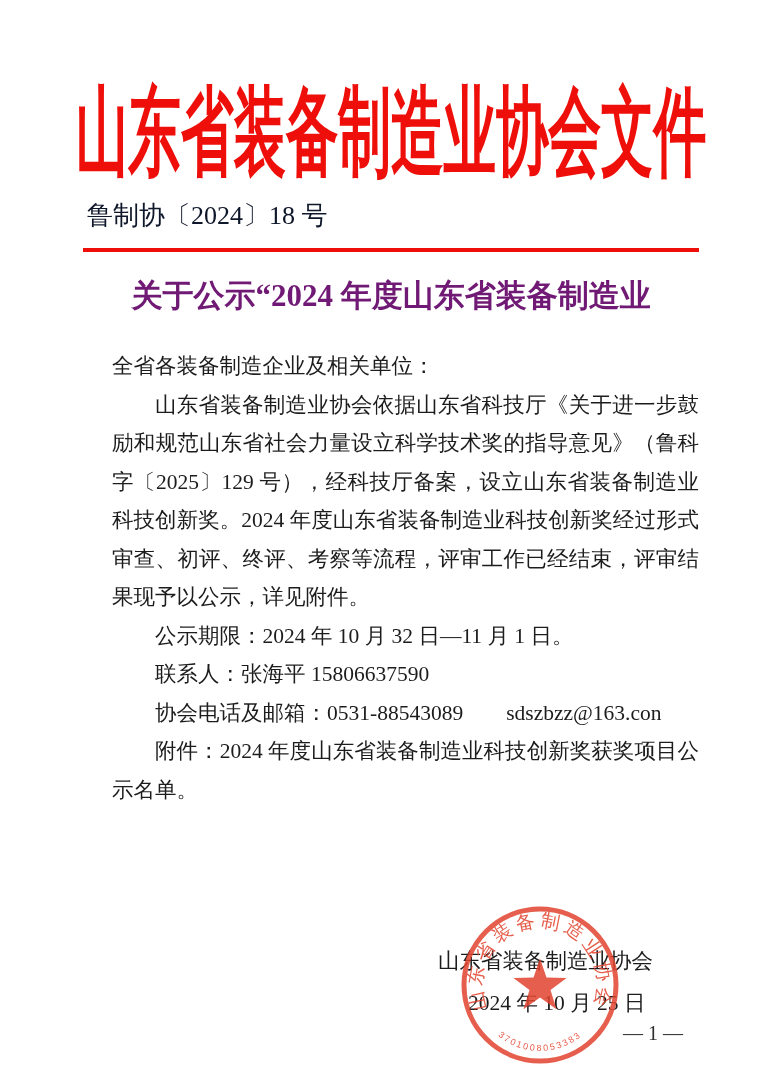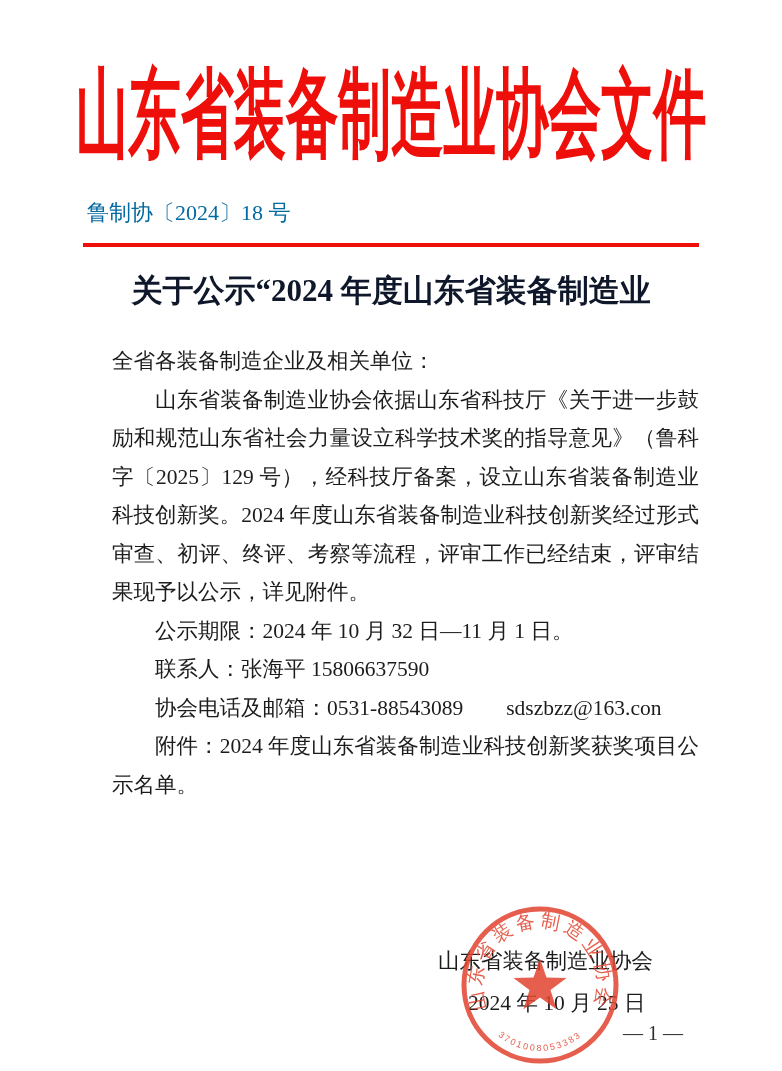--- a/index.html
+++ b/index.html
@@ -17,55 +17,55 @@
   }
   .content {
     width: 616px;
     margin: 0 auto;
   }
   
   .letterhead {
     margin-top: 62px;
     height: 106px;
     display: flex;
-    align-items: center;
+    align-items: flex-end;
     justify-content: center;
     overflow: visible;
   }
   .letterhead-text {
     font-size: 51px;
     font-weight: bold;
     color: #ee0f0a;
     white-space: nowrap;
     transform: scale(1.03, 1.9);
     transform-origin: center center;
     letter-spacing: 0px;
   }
   
   .meta-row {
     margin-top: 30px;
     display: flex;
     justify-content: space-between;
     align-items: center;
-    font-size: 22px;
-    color: #0369a1;
+    font-size: 26px;
+    color: #0f172a;
     padding: 0 4px;
   }
   .red-rule {
     margin-top: 15px;
     height: 4px;
     background: #ee0f0a;
     width: 100%;
   }
   
   .doc-title {
     margin: 16px 0 0 0;
     font-size: 31px;
     font-weight: bold;
-    color: #0f172a;
+    color: #701a75;
     text-align: center;
     line-height: 55px;
   }
   .title-line { display: block; white-space: nowrap; }
   
   .body-text {
     margin-top: 24px;
     font-size: 21.5px;
     line-height: 38.5px;
     color: #1c1c1c;

